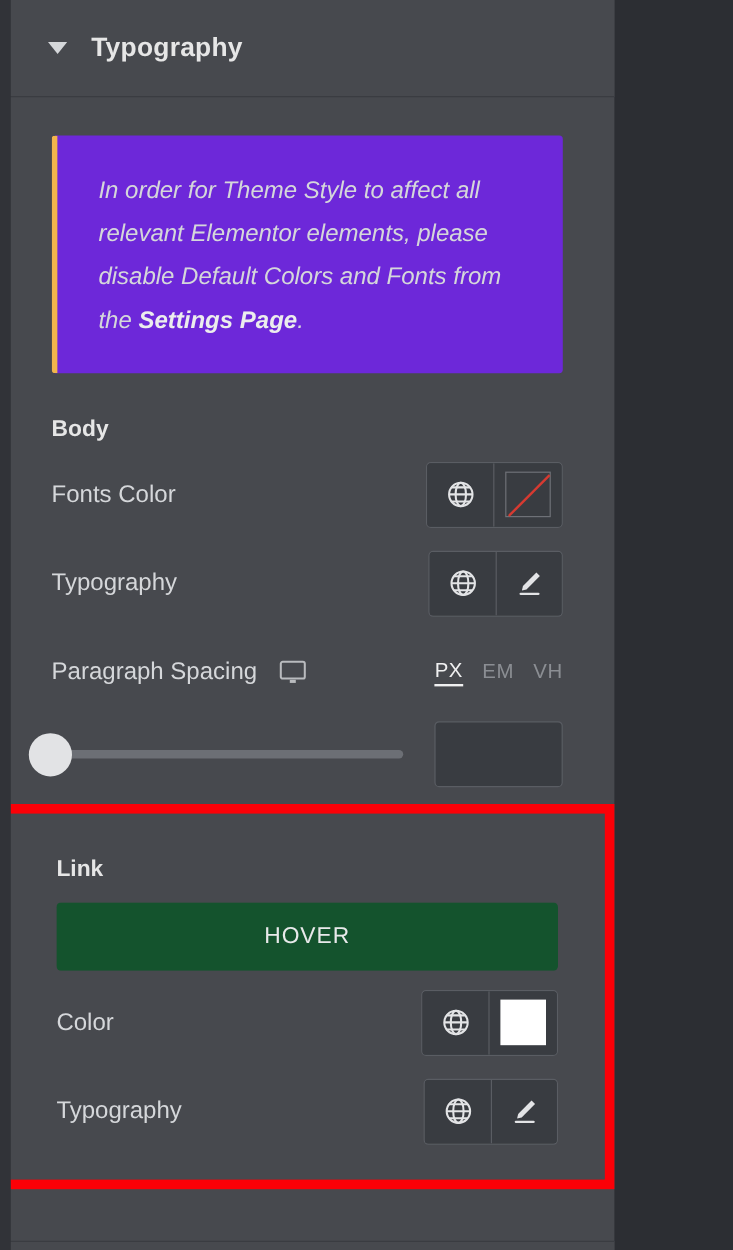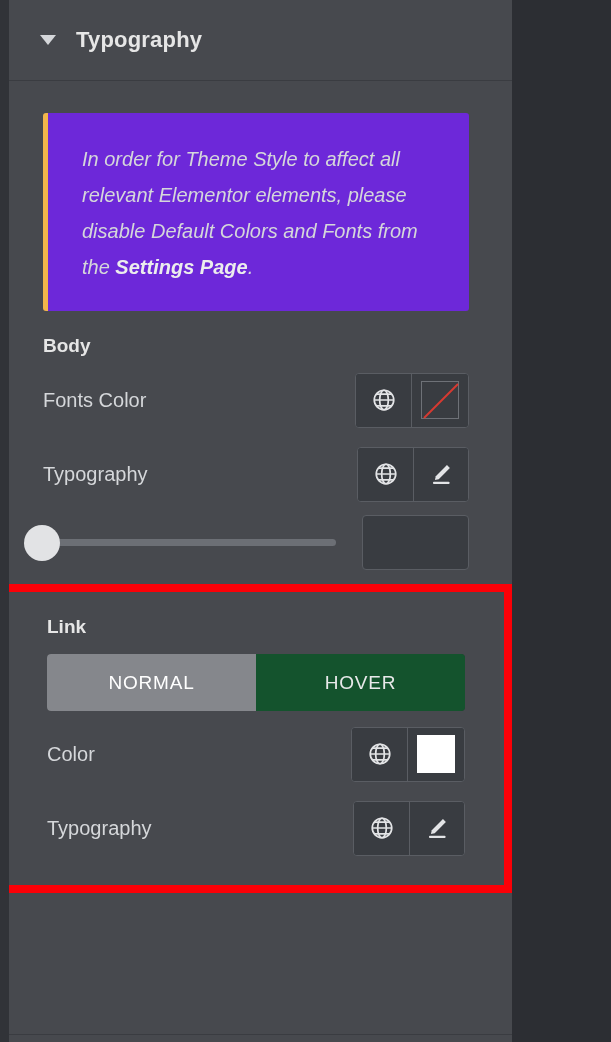--- a/index.html
+++ b/index.html
@@ -82,21 +82,21 @@
   .notice-text .strong {
     font-weight: bold;
     color: #eceded;
   }
 
   
   .group-label {
     color: #e6e6e6;
     font-size: 19px;
     font-weight: bold;
-    margin-top: 24px;
+    margin-top: 36px;
     margin-bottom: 4px;
   }
 
   
   .row {
     display: flex;
     align-items: center;
     min-height: 62px;
     margin-top: 12px;
   }
@@ -323,37 +323,51 @@
           </div>
           <div class="ctrl-btn">
             <svg width="26" height="26" viewBox="0 0 24 24" fill="none" stroke="#e3e4e6" stroke-width="1.9" stroke-linecap="round">
               <path d="M17.5 3.8l2.7 2.7-10.3 10.3-3.5.8.8-3.5z" fill="#e3e4e6" stroke="none"></path>
               <line x1="5.5" y1="20.2" x2="19" y2="20.2"></line>
             </svg>
           </div>
         </div>
       </div>
 
+      <div class="row">
+        <span class="row-label">Paragraph Spacing</span>
+        <span class="device-icon">
+          <svg width="24" height="22" viewBox="0 0 24 22" fill="none" stroke="#b9bbbe" stroke-width="1.7">
+            <rect x="2" y="2.5" width="20" height="14" rx="1.6"></rect>
+            <rect x="9.5" y="17.5" width="5" height="2.6" fill="#b9bbbe" stroke="none"></rect>
+          </svg>
+        </span>
+        <span class="row-spacer"></span>
+        <div class="units">
+          <span class="unit active">PX</span>
+          <span class="unit">EM</span>
+          <span class="unit">VH</span>
+        </div>
+      </div>
 
       <div class="slider-row">
         <div class="slider-wrap">
           <div class="slider-track"></div>
           <div class="slider-handle"></div>
         </div>
         <div class="number-input" placeholder=""></div>
       </div>
 
     </div>
 
     <div class="highlight-box" style="border-color: rgb(251, 0, 7);">
 
       <div class="group-label">Link</div>
 
       <div class="state-tabs">
-        <div class="state-tab active">NORMAL</div>
         <div class="state-tab">HOVER</div>
       </div>
 
       <div class="row">
         <span class="row-label">Color</span>
         <span class="row-spacer"></span>
         <div class="control-group">
           <div class="ctrl-btn">
             <svg width="26" height="26" viewBox="0 0 24 24" fill="none" stroke="#e3e4e6" stroke-width="1.6">
               <circle cx="12" cy="12" r="9"></circle>

